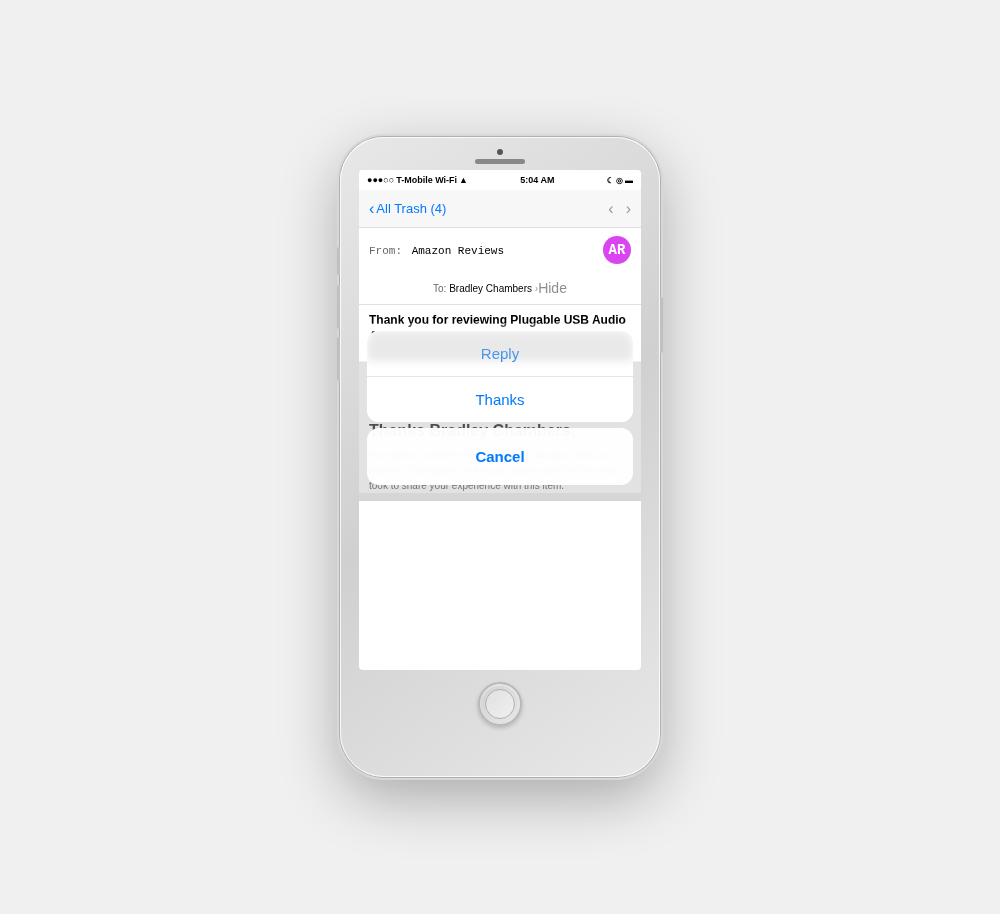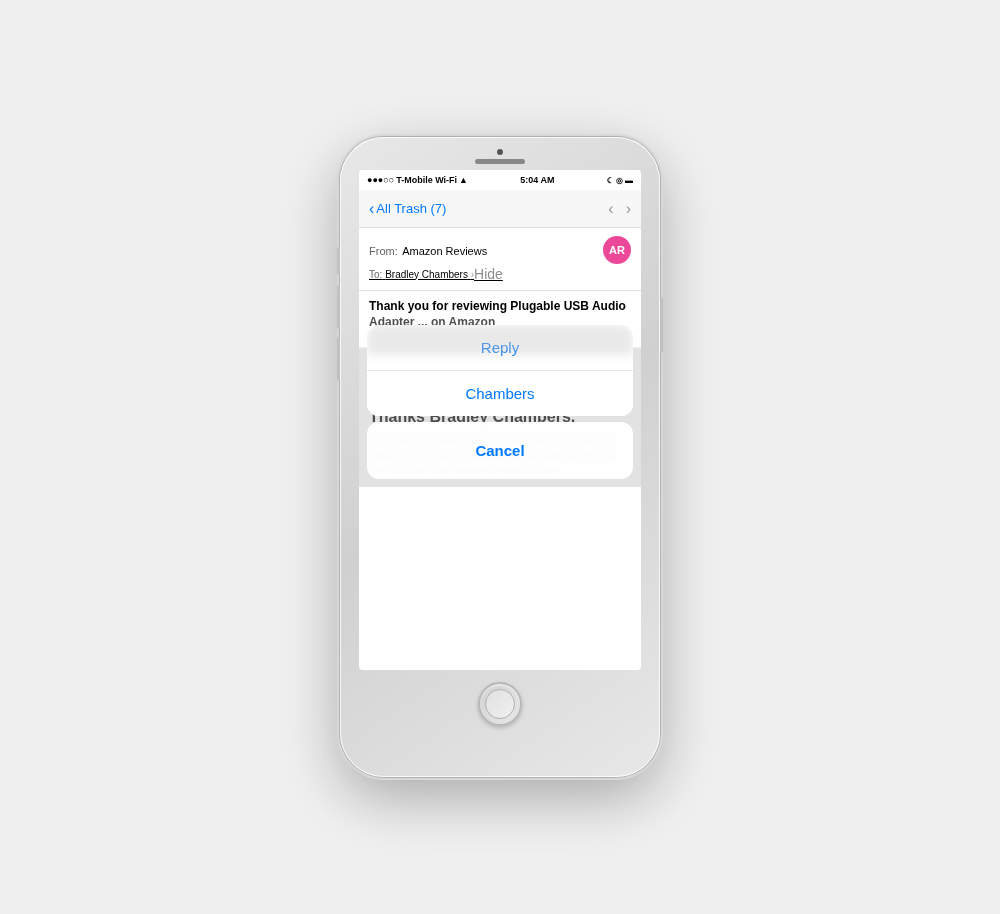--- a/index.html
+++ b/index.html
@@ -120,53 +120,53 @@
     .email-header {
       background: #fff;
       padding: 8px 10px;
       border-bottom: 1px solid #e0e0e0;
     }
 
     .from-row {
       display: flex;
       align-items: center;
       justify-content: space-between;
-      margin-bottom: 2px;
+      margin-bottom: 16px;
+      font-family: Liberation Mono, monospace;
     }
 
     .from-label {
       font-size: 11px;
       color: #666;
     }
 
     .from-name {
       font-size: 11px;
       color: #000;
       font-weight: 400;
     }
 
     .avatar-circle {
       width: 28px;
       height: 28px;
-      background: #ec4899;
+      background: #d946ef;
       border-radius: 50%;
       display: flex;
       align-items: center;
       justify-content: center;
       color: #fff;
-      font-size: 11px;
+      font-size: 14px;
       font-weight: 600;
     }
 
     .to-row {
       display: flex;
       align-items: center;
-      justify-content: flex-start;
+      justify-content: center;
       font-size: 10px;
-      text-decoration: underline;
     }
 
     .to-label { color: #666; }
     .to-name { color: #000; }
     .to-chevron { color: #999; font-size: 10px; }
     .hide-link { color: #8e8e93; font-size: 14px; }
 
     
     .email-subject {
       padding: 8px 10px 4px;
@@ -212,21 +212,21 @@
 
     .email-body-text {
       font-size: 10px;
       color: #333;
       line-height: 1.5;
     }
 
     
     .action-sheet-overlay {
       position: absolute;
-      bottom: 0;
+      bottom: 8px;
       left: 0;
       right: 0;
       background: rgba(255,255,255,0.3);
     }
 
     .action-sheet-container {
       padding: 8px 8px 8px;
     }
 
     .action-sheet-main {
@@ -378,21 +378,21 @@
       <div class="status-right">
         <span>☾</span>
         <span>◎</span>
         <span>▬</span>
       </div>
     </div>
 
     <div class="nav-bar">
       <div class="nav-back">
         <span class="nav-back-chevron">‹</span>
-        <span>All Trash (7)</span>
+        <span>All Trash (4)</span>
       </div>
       <div class="nav-arrows">
         <span class="nav-arrow">‹</span>
         <span class="nav-arrow">›</span>
       </div>
     </div>
 
     <div class="email-header">
       <div class="from-row">
         <div>
@@ -429,21 +429,21 @@
       </div>
 
       <div class="action-sheet-overlay">
         <div class="action-sheet-container">
           <div class="action-sheet-main">
             <div class="blurred-top-action"></div>
             <div class="action-item" style="color:#007aff; font-size:15px;">
               <span>Reply</span>
             </div>
             <div class="action-item" style="color:#007aff; font-size:15px;">
-              <span>Chambers</span>
+              <span>Thanks</span>
             </div>
           </div>
           <div class="action-sheet-cancel">
             <div class="cancel-item" style="color:#007aff; font-weight:600; font-size:15px;">
               <span>Cancel</span>
             </div>
           </div>
         </div>
       </div>
     </div>

